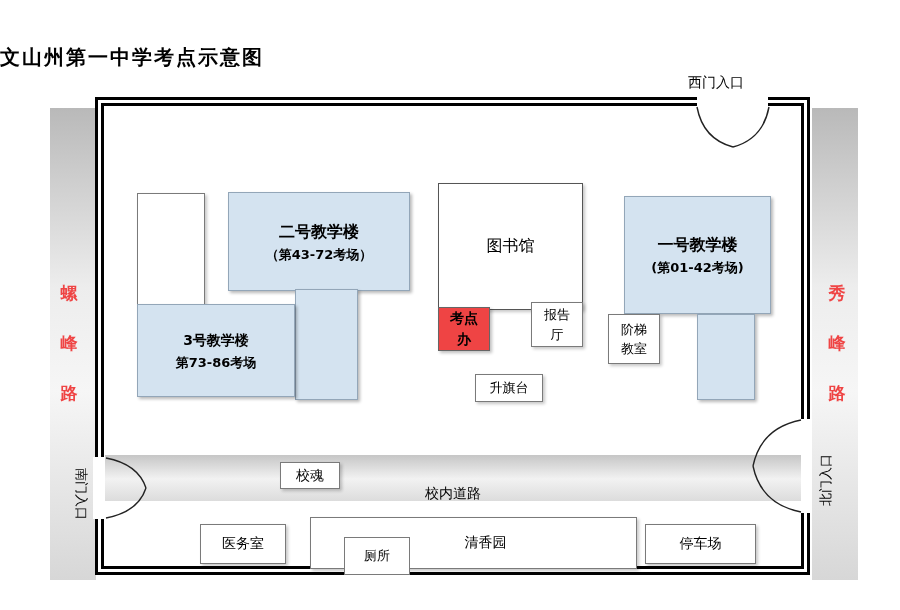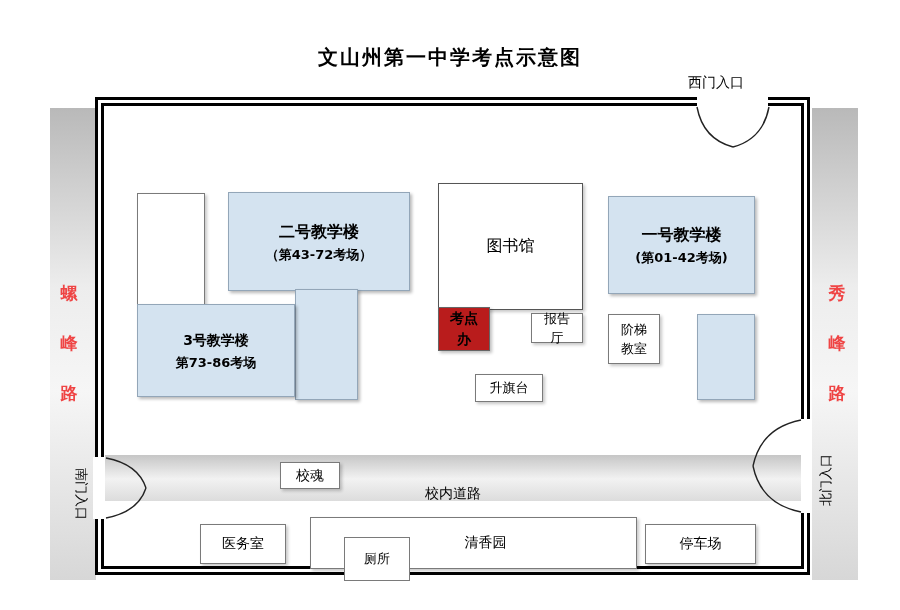--- a/index.html
+++ b/index.html
@@ -1,20 +1,20 @@
 <!DOCTYPE html>
 <html><head>
 <meta charset="utf-8">
 <style>
   * { margin:0; padding:0; box-sizing:border-box; }
   html,body { width:900px; height:610px; background:#fff; font-family:"DejaVu Sans",sans-serif; }
   #stage { position:relative; width:900px; height:610px; background:#fff; overflow:hidden; }
   .abs { position:absolute; }
 
-  .title { left:0; right:0; top:44px; text-align:center; font-size:20px; font-weight:bold; letter-spacing:2px; color:#000; }
+  .title { left:0; right:0; top:44px; font-size:20px; font-weight:bold; letter-spacing:2px; color:#000; }
 
   
   .vroad { top:108px; width:46px; height:472px;
            background:linear-gradient(180deg,#b9b9b9 0%,#ededed 38%,#f6f6f6 60%,#d7d7d7 100%); }
   .vroad-left  { left:50px; }
   .vroad-right { left:812px; }
   .vroad-name { width:22px; font-size:17px; font-weight:bold; line-height:50px;
                 word-break:break-all; text-align:center; color:#ef4444; }
 
   
@@ -23,21 +23,21 @@
 
   
   .hroad { left:105px; top:455px; width:696px; height:46px;
            background:linear-gradient(180deg,#c6c6c6 0%,#f2f2f2 52%,#dcdcdc 100%); }
   .hroad-label { left:105px; top:469px; width:696px; text-align:center; font-size:14px; color:#000;margin-top:16px; }
 
   .box { position:absolute; display:flex; flex-direction:column; align-items:center;
          justify-content:center; text-align:center; color:#000; }
   .bldg  { background:#d4e3f0; border:1px solid #93a6b8; box-shadow:2px 2px 3px rgba(0,0,0,.28); }
   .wbox  { background:#fff; border:1px solid #7a7a7a; box-shadow:2px 2px 3px rgba(0,0,0,.22); }
-  .ybox  { background:#b91c1c; border:1px solid #666; box-shadow:2px 2px 3px rgba(0,0,0,.25); }
+  .ybox  { background:#ef4444; border:1px solid #666; box-shadow:2px 2px 3px rgba(0,0,0,.25); }
   .bldg-name  { font-size:16px; font-weight:bold; line-height:1.6; }
   .bldg-rooms { font-size:13px; font-weight:bold; line-height:1.5; }
   .bldg-name-sm { font-size:14px; font-weight:bold; line-height:1.7; }
   .lbl   { font-size:14px; }
   .lbl-sm{ font-size:13px; }
   .wrap2 { width:34px; word-break:break-all; line-height:1.5; }
   .gate-label { font-size:13px; color:#000; white-space:nowrap; }
   svg { display:block; }
 </style>
 </head>
@@ -93,29 +93,29 @@
   </div>
 
   <div class="box wbox" style="left:438px; top:183px; width:145px; height:127px; border-color:#555;">
     <span style="font-size:16px;">图书馆</span>
   </div>
 
   <div class="box ybox" style="left:438px; top:307px; width:52px; height:44px;">
     <span class="wrap2" style="font-size:14px; font-weight:bold;">考点办</span>
   </div>
 
-  <div class="box wbox" style="left:531px; top:313px; width:52px; height:30px;">
+  <div class="box wbox" style="left:531px; top:302px; width:52px; height:45px;">
     <span class="wrap2 lbl-sm">报告厅</span>
   </div>
 
   <div class="box wbox" style="left:475px; top:374px; width:68px; height:28px;">
     <span class="lbl-sm">升旗台</span>
   </div>
 
-  <div class="box bldg" style="left:608px; top:196px; width:147px; height:98px;">
+  <div class="box bldg" style="left:624px; top:196px; width:147px; height:118px;">
     <span class="bldg-name">一号教学楼</span>
     <span class="bldg-rooms">(第01-42考场)</span>
   </div>
 
   <div class="box wbox" style="left:608px; top:314px; width:52px; height:50px;">
     <span class="wrap2 lbl-sm">阶梯教室</span>
   </div>
 
   <div class="box bldg" style="left:697px; top:314px; width:58px; height:86px;"></div>
 
@@ -124,21 +124,21 @@
   </div>
 
   <div class="box wbox" style="left:200px; top:524px; width:86px; height:40px;">
     <span class="lbl">医务室</span>
   </div>
 
   <div class="box wbox" style="left:310px; top:517px; width:327px; height:52px;padding-left:24px;">
     <span class="lbl">清香园</span>
   </div>
 
-  <div class="box wbox" style="left:344px; top:537px; width:66px; height:44px; box-shadow:none;">
+  <div class="box wbox" style="left:344px; top:537px; width:66px; height:38px; box-shadow:none;">
     <span class="lbl-sm">厕所</span>
   </div>
 
   <div class="box wbox" style="left:645px; top:524px; width:111px; height:40px;">
     <span class="lbl">停车场</span>
   </div>
 
 </div>
 
 </body></html>

